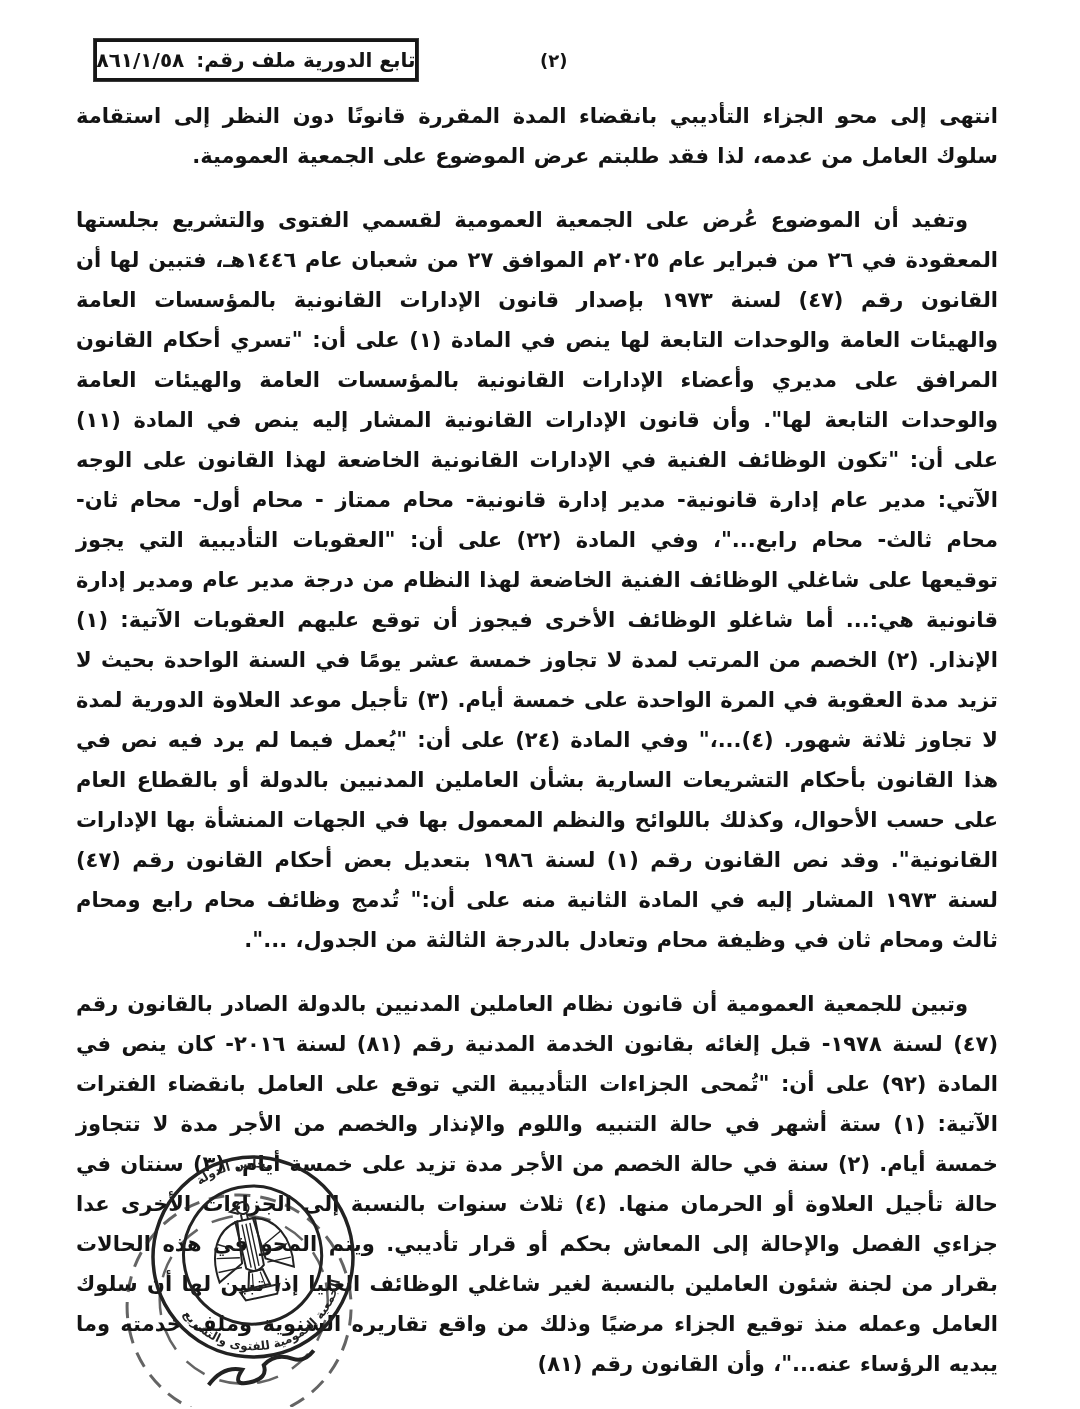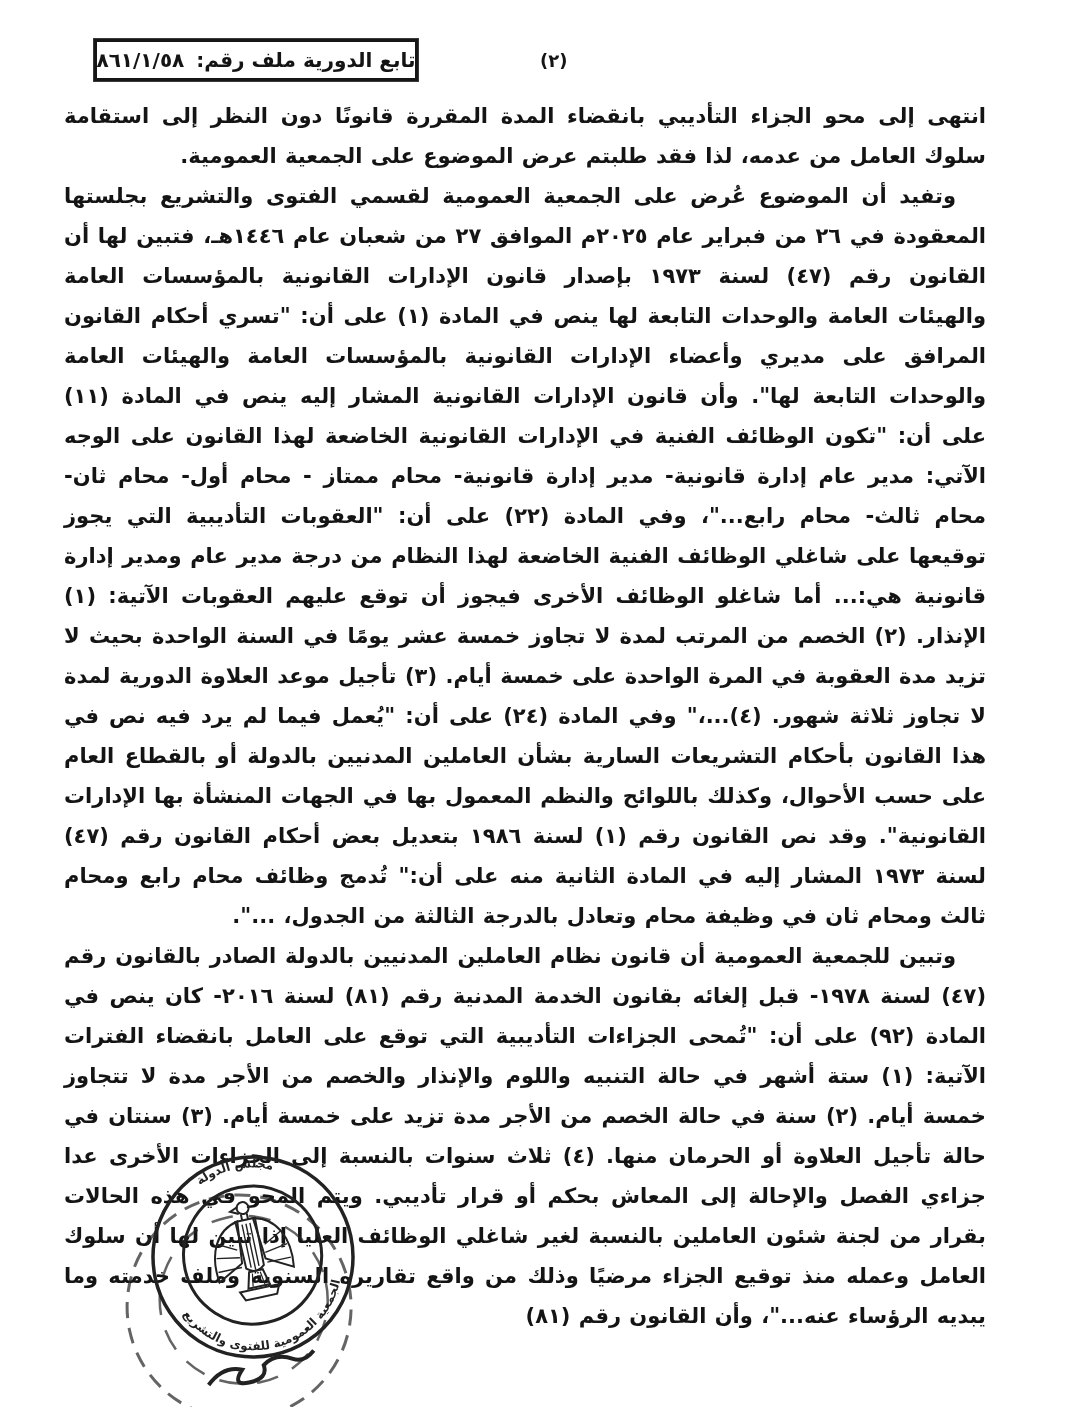--- a/index.html
+++ b/index.html
@@ -30,31 +30,31 @@
   .page-num{
     position:absolute;
     left:540px;top:50px;
     direction:rtl;
     font-size:18px;
     font-weight:bold;
   }
   
   .doc-body{
     position:absolute;
-    left:64px;top:96px;
+    left:76px;top:96px;
     width:922px;
     direction:rtl;
     text-align:justify;
     font-size:21px;
     font-weight:bold;
     line-height:40px;
     word-spacing:1px;
   }
   .doc-body p{margin:0;padding:0;}
-  .doc-body p.indent{text-indent:30px;}
+  .doc-body p.indent{text-indent:30px;margin-top:24px;}
   
   .stamp{
     position:absolute;
     left:98px;top:1112px;
     width:310px;height:295px;
   }
   .ink{fill:none;stroke:#222222;}
   .faint{opacity:0.7;}
   .stamp-text{
     font-family:"DejaVu Sans", sans-serif;

